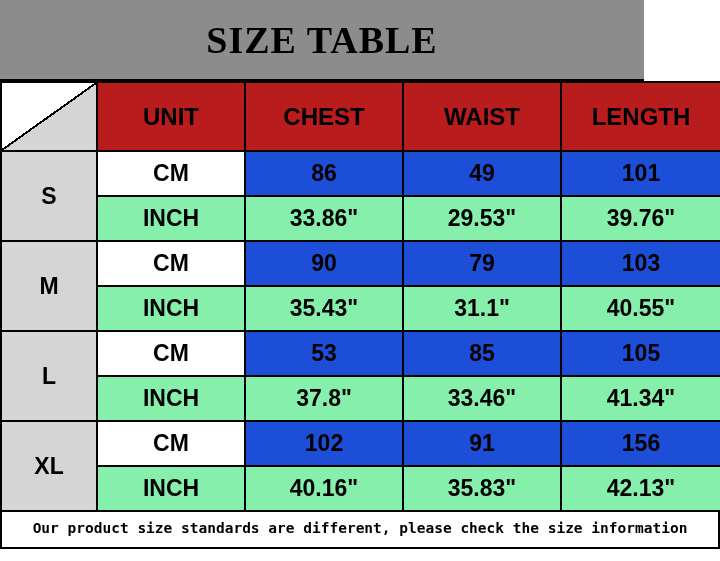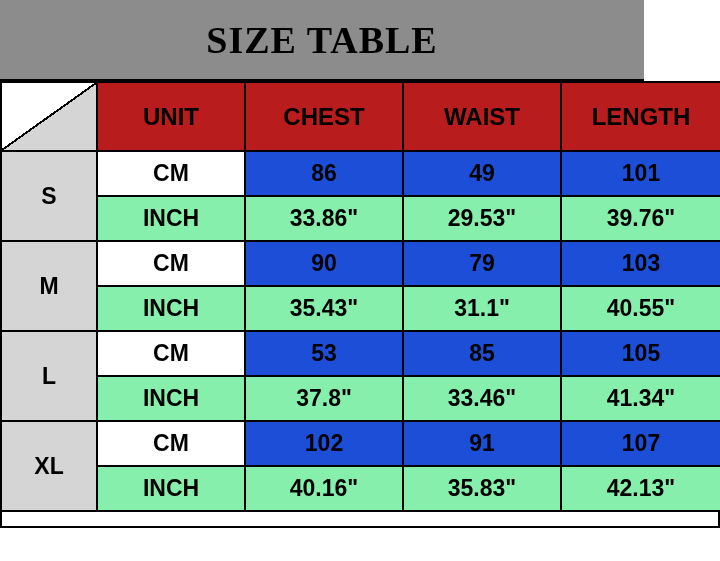--- a/index.html
+++ b/index.html
@@ -184,27 +184,28 @@
         <td class="val-cell">37.8"</td>
         <td class="val-cell">33.46"</td>
         <td class="val-cell">41.34"</td>
       </tr>
 
       <tr class="data-row">
         <td class="size-cell" rowspan="2">XL</td>
         <td class="unit-cell">CM</td>
         <td class="val-cell">102</td>
         <td class="val-cell">91</td>
-        <td class="val-cell">107</td>
+        <td class="val-cell">156</td>
       </tr>
       <tr class="data-row alt">
         <td class="unit-cell">INCH</td>
         <td class="val-cell">40.16"</td>
         <td class="val-cell">35.83"</td>
         <td class="val-cell">42.13"</td>
       </tr>
     </tbody>
   </table>
 
   <div class="note">
+    <div>Our product size standards are different, please check the size information</div>
   </div>
 
 </div>
 
 </body></html>

